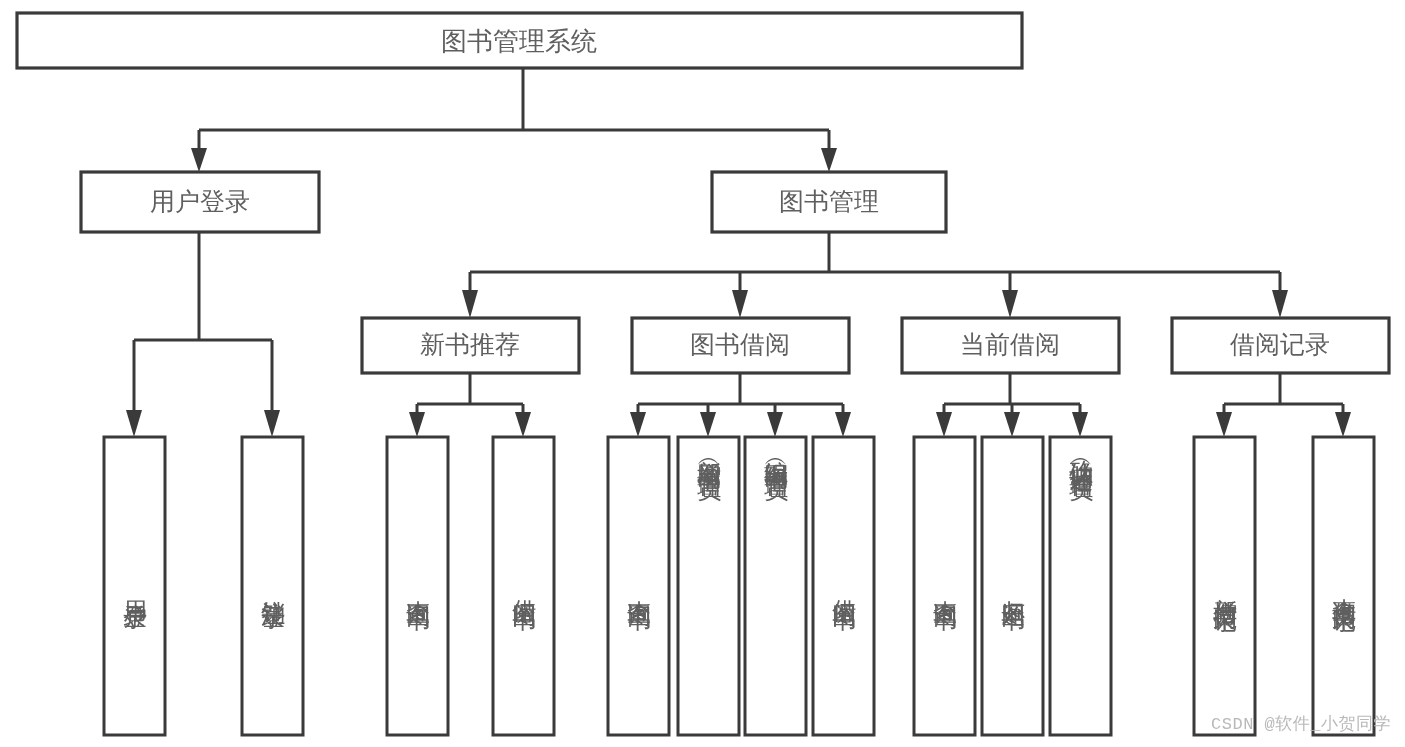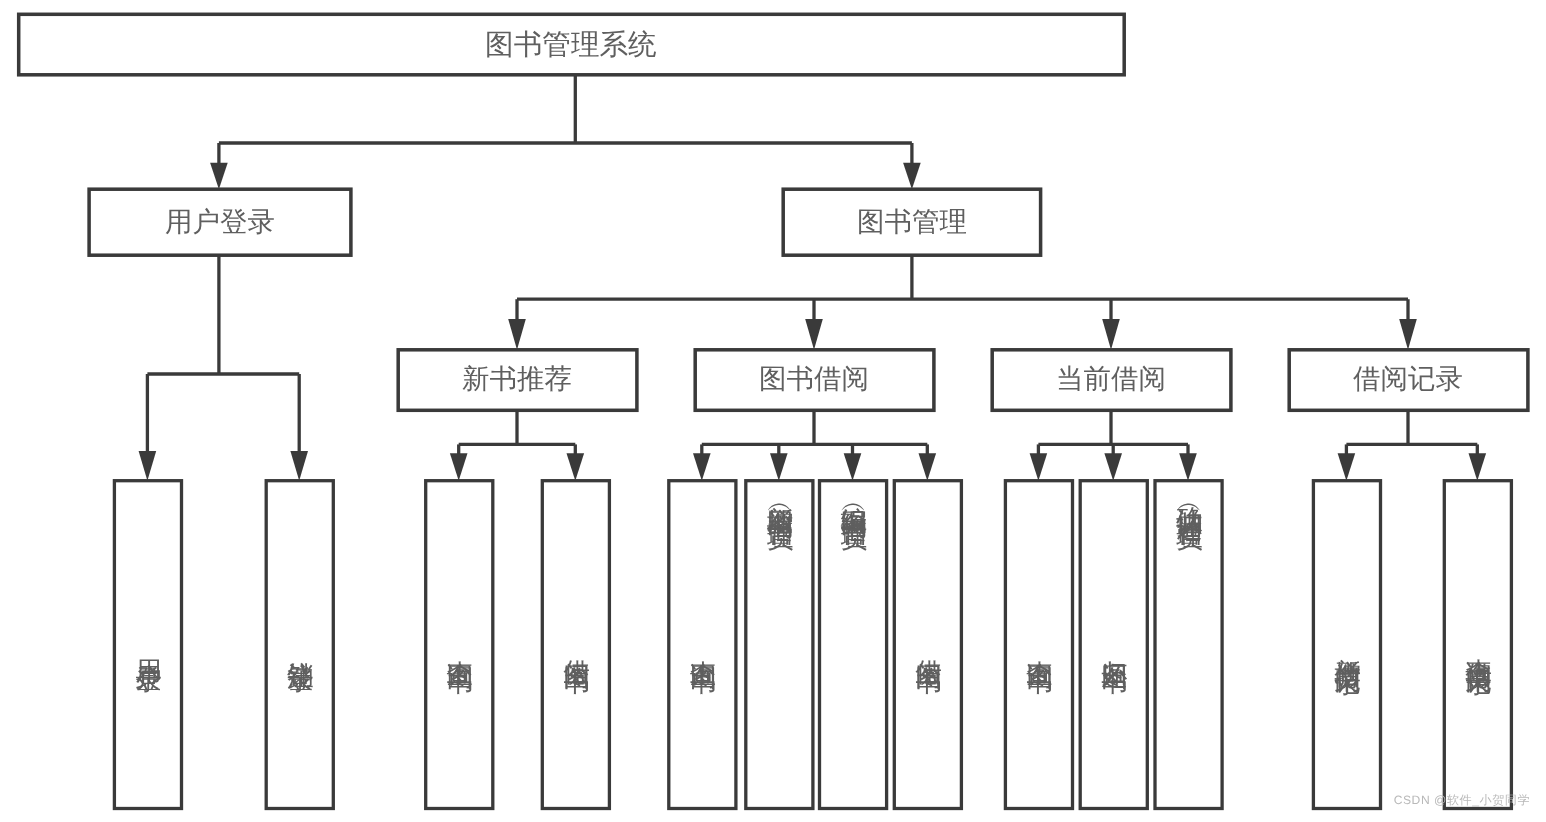--- a/index.html
+++ b/index.html
@@ -72,22 +72,22 @@
     line-height: 1.06;
     letter-spacing: 2.5px;
     color: #5f5f5f;
     white-space: nowrap;
     text-align: center;
   }
   .watermark {
     position: absolute;
     right: 14px;
     bottom: 8px;
-    font-family: Liberation Sans, sans-serif;
-    font-size: 11px;
+    font-family: Liberation Mono, monospace;
+    font-size: 17px;
     color: #b9b9b9;
     letter-spacing: 0.5px;
     user-select: none;
   }
 </style>
 </head>
 <body>
 
 <div id="diagram-root">
 

